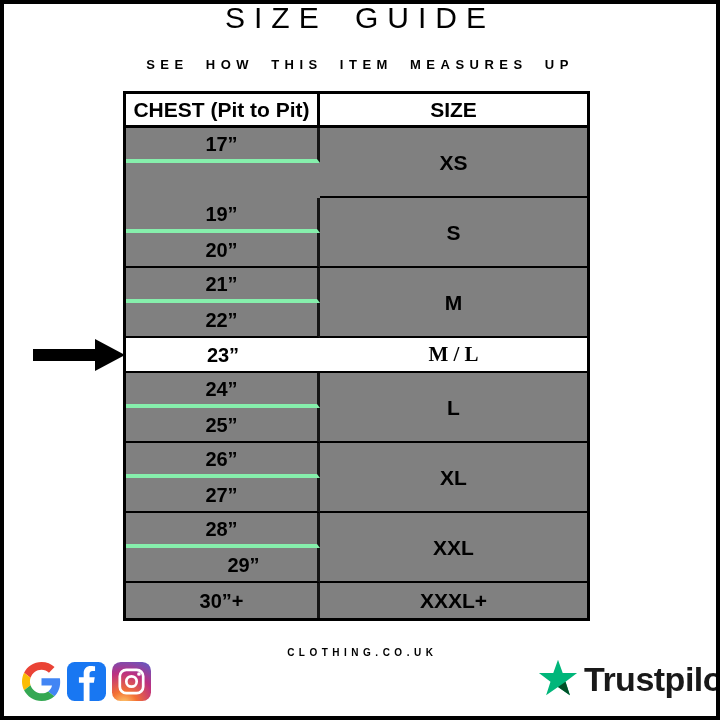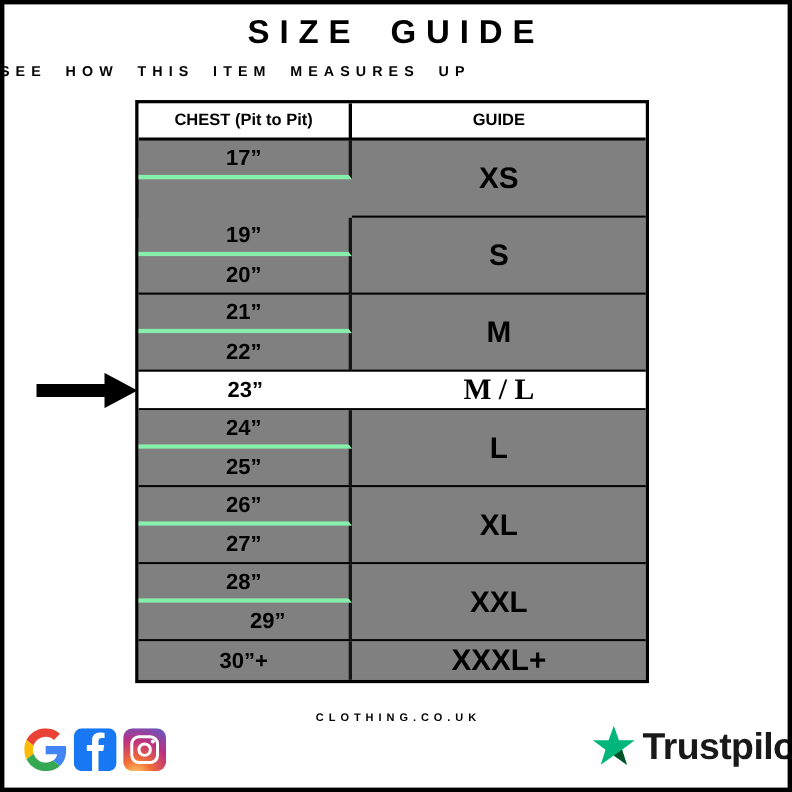--- a/index.html
+++ b/index.html
@@ -2,45 +2,45 @@
 <html><head>
 <meta charset="utf-8">
 <style>
   * { margin:0; padding:0; box-sizing:border-box; }
   html,body { width:720px; height:720px; background:#fff; overflow:hidden; }
   body { font-family:"Liberation Sans", sans-serif; position:relative; color:#000; }
 
   .frame { position:absolute; inset:0; border:4px solid #000; pointer-events:none; z-index:50; }
 
   .title {
-    position:absolute; top:13px; left:0; width:100%;
-    text-align:center; font-size:30px; font-weight:700;
+    position:absolute; top:1px; left:0; width:100%;
+    text-align:center; font-size:30px; font-weight:400;
     letter-spacing:9px; word-spacing:10px;
   }
   .subtitle {
     position:absolute; top:57px; left:0; width:100%;
-    font-size:13px; font-weight:700;
+    text-align:center; font-size:13px; font-weight:700;
     letter-spacing:5.5px; word-spacing:8px;
   }
 
   .size-table {
     position:absolute; left:123px; top:91px; width:467px;
     border:3px solid #000; background:#808080;
     display:grid;
     grid-template-columns:194px 1fr;
     grid-template-rows:34px repeat(14, 35px);
   }
   .cell {
     display:flex; align-items:center; justify-content:center;
     font-weight:700; line-height:1;
   }
-  .hcell { background:#ffffff; font-size:15px; border-bottom:3px solid #000; }
+  .hcell { background:#ffffff; font-size:21px; border-bottom:3px solid #000; }
   .hcell.chest-h { border-right:3px solid #000; }
   .chest { background:#808080; font-size:20px; border-right:3px solid #151515; }
-  .size  { background:#808080; font-size:27px; }
+  .size  { background:#808080; font-size:21px; }
   .thin  { border-bottom:4px solid #86efac; }
   .gend  { border-bottom:2px solid #000; }
   .hl    { background:#ffffff !important; }
   .chest.hl { border-right:none; }
 
   .arrow { position:absolute; left:33px; top:339px; z-index:10; }
 
   .footer-social { position:absolute; left:22px; top:662px; display:flex; gap:6px; }
   .soc { width:39px; height:39px; display:block; }
 
@@ -54,21 +54,21 @@
 </head>
 <body>
 
 <div class="frame"></div>
 
 <div class="title">SIZE GUIDE</div>
 <div class="subtitle">SEE HOW THIS ITEM MEASURES UP</div>
 
 <div class="size-table">
   <div class="cell hcell chest-h">CHEST (Pit to Pit)</div>
-  <div class="cell hcell">GUIDE</div>
+  <div class="cell hcell">SIZE</div>
 
 <div class="cell chest thin" style="grid-area: 2 / 1;">17”</div>
     <div class="cell size gend" style="grid-area: 2 / 2 / span 2;">XS</div>
     <div class="cell chest thin" style="grid-area: 4 / 1;">19”</div>
     <div class="cell chest gend" style="grid-area: 5 / 1;">20”</div>
     <div class="cell size gend" style="grid-area: 4 / 2 / span 2;">S</div>
     <div class="cell chest thin" style="grid-area: 6 / 1;">21”</div>
     <div class="cell chest gend" style="grid-area: 7 / 1;">22”</div>
     <div class="cell size gend" style="grid-area: 6 / 2 / span 2;">M</div>
     <div class="cell chest hl gend" style="grid-area: 8 / 1;">23”</div>

